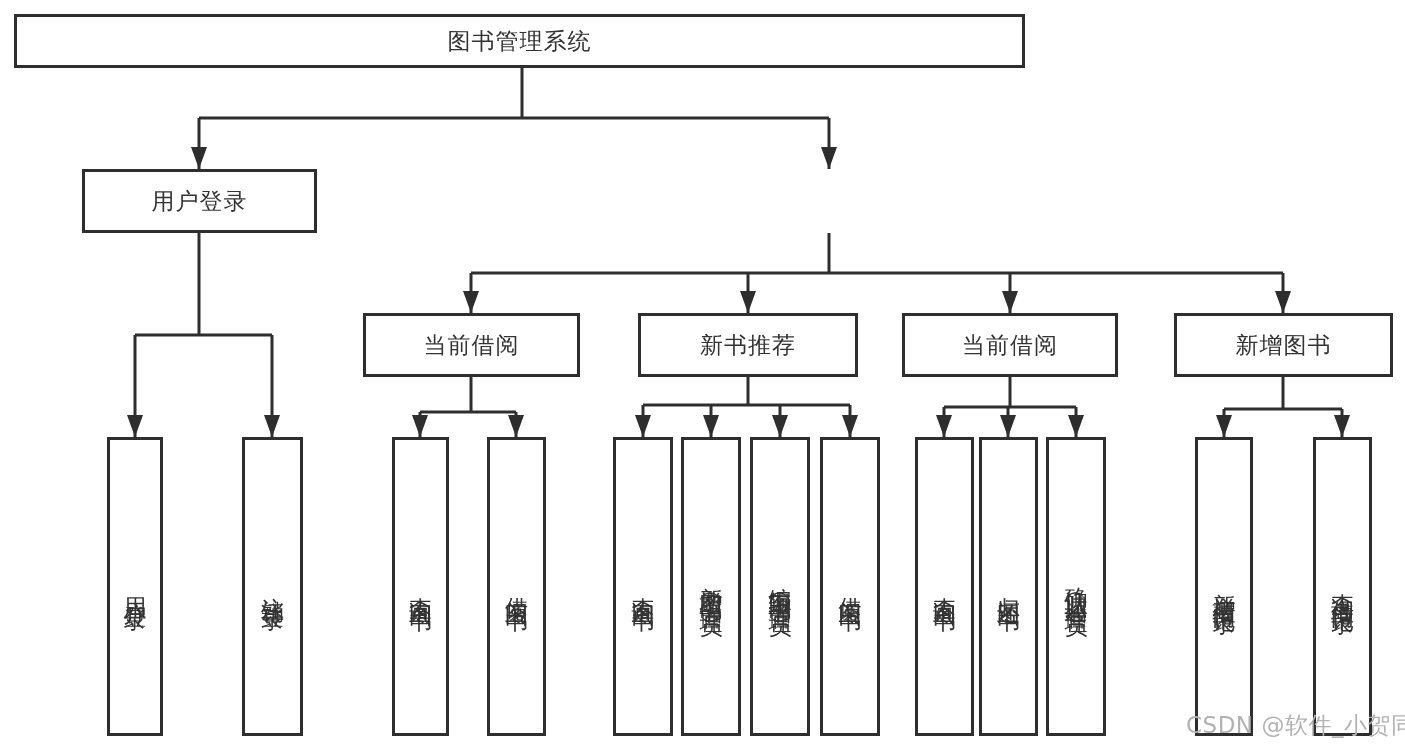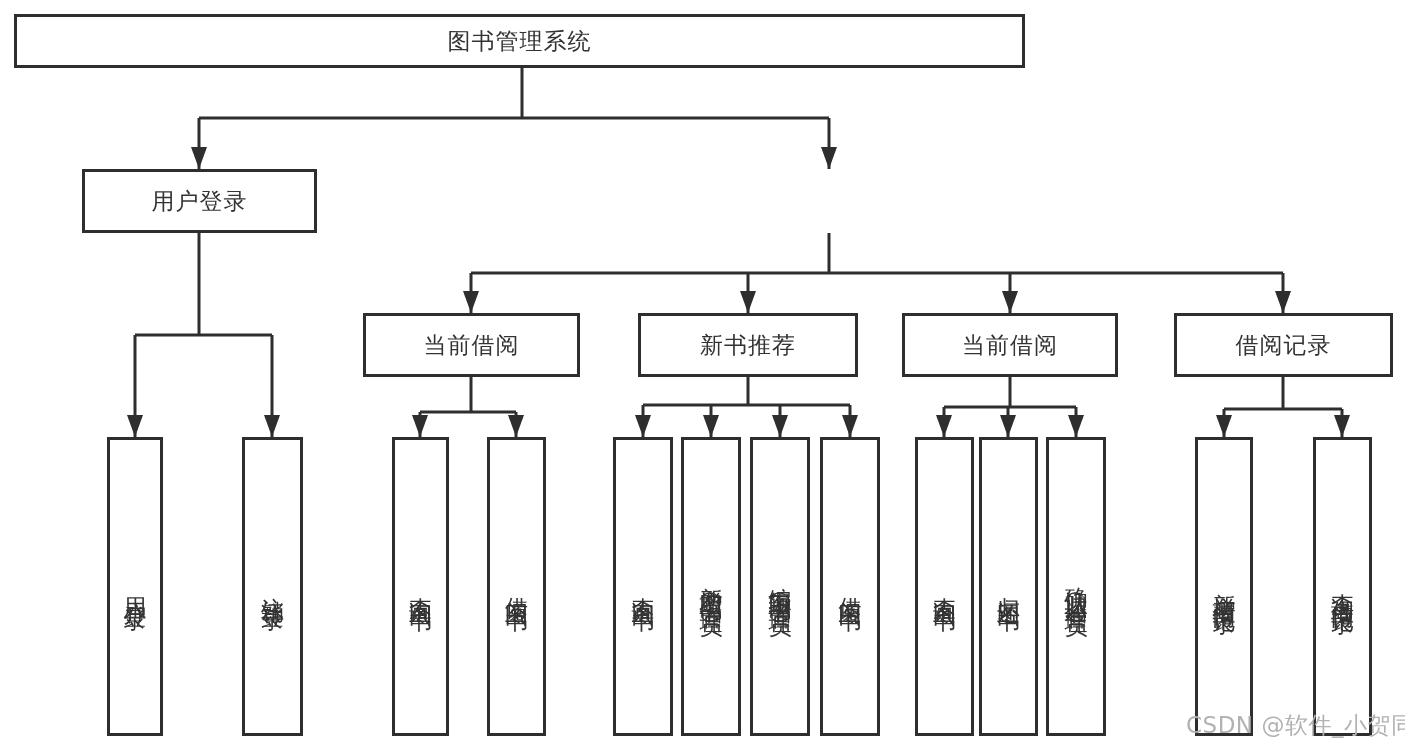--- a/index.html
+++ b/index.html
@@ -93,21 +93,21 @@
     </g>
   </svg>
 
   <div class="node" style="left:14px; top:14px; width:1011px; height:54px;">图书管理系统</div>
 
   <div class="node" style="left:82px; top:169px; width:235px; height:64px;">用户登录</div>
 
   <div class="node" style="left:363px; top:313px; width:217px; height:64px;">当前借阅</div>
   <div class="node" style="left:638px; top:313px; width:220px; height:64px;">新书推荐</div>
   <div class="node" style="left:902px; top:313px; width:216px; height:64px;">当前借阅</div>
-  <div class="node" style="left:1174px; top:313px; width:219px; height:64px;">借阅记录</div>
+  <div class="node" style="left:1174px; top:313px; width:219px; height:64px;">新增图书</div>
 
   <div class="node leaf" style="left:107px; top:437px; width:56px; height:299px;">用户登录</div>
   <div class="node leaf" style="left:242px; top:437px; width:61px; height:299px;">注销登录</div>
 
   <div class="node leaf" style="left:392px; top:437px; width:57px; height:299px;">查询图书</div>
   <div class="node leaf" style="left:487px; top:437px; width:59px; height:299px;">借阅图书</div>
 
   <div class="node leaf" style="left:613px; top:437px; width:60px; height:299px;">查询图书</div>
   <div class="node leaf" style="left:681px; top:437px; width:60px; height:299px;">新增图书（管理员）</div>
   <div class="node leaf" style="left:750px; top:437px; width:60px; height:299px;">编辑图书（管理员）</div>

